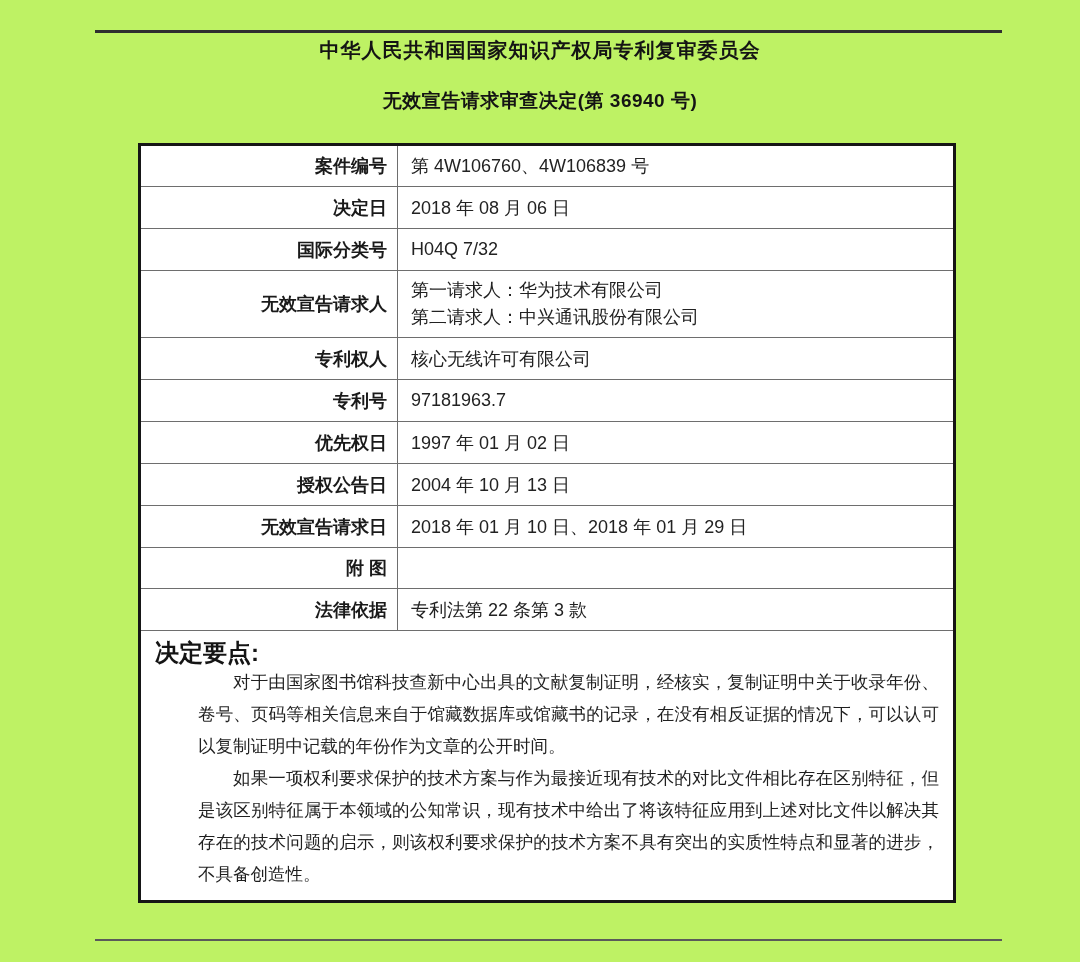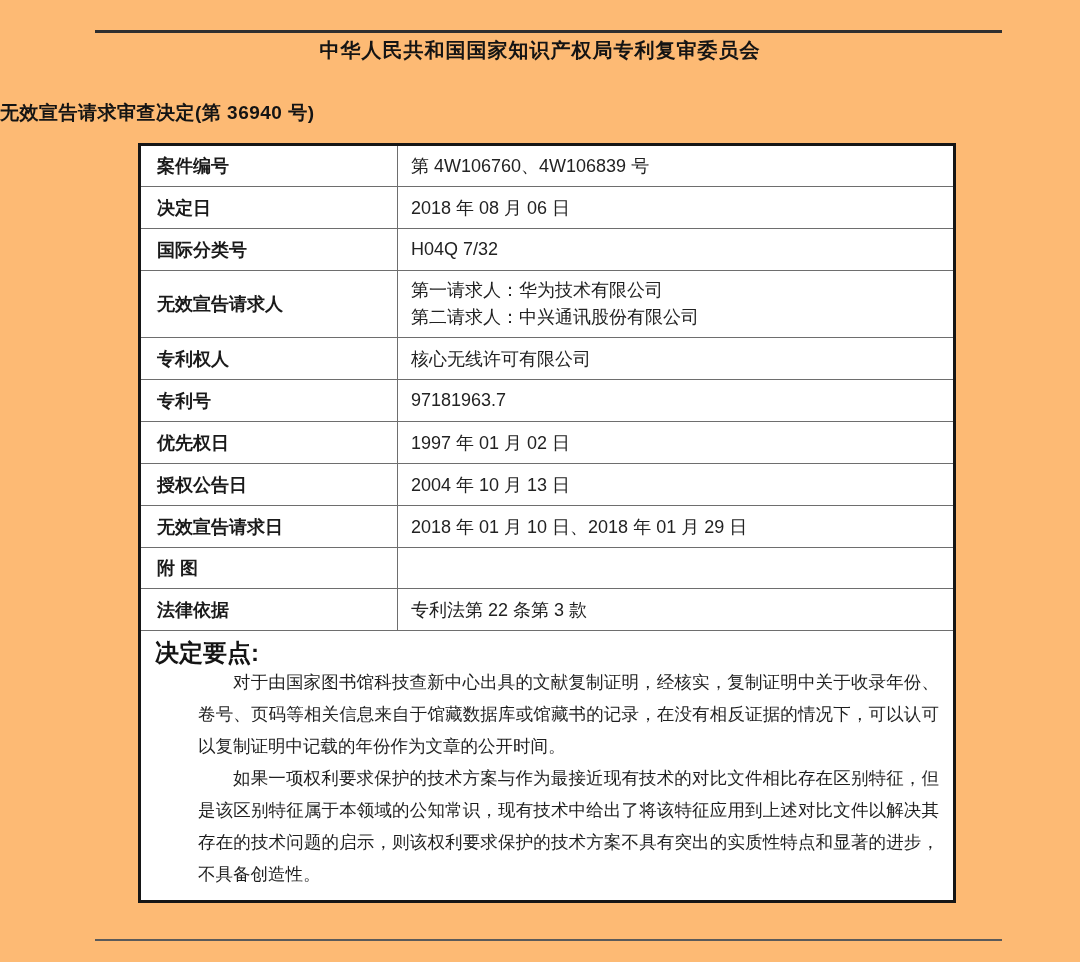--- a/index.html
+++ b/index.html
@@ -5,21 +5,21 @@
   * { margin: 0; padding: 0; box-sizing: border-box; }
   html, body { background: #ffffff; }
   body {
     font-family: "Liberation Sans", "DejaVu Sans", sans-serif;
     color: #1c1c1c;
   }
   .page {
     position: relative;
     width: 1080px;
     height: 962px;
-    background: #fdba74;
+    background: #bef264;
     overflow: hidden;
   }
   .rule-top {
     position: absolute;
     left: 95px;
     right: 78px;
     top: 30px;
     height: 3px;
     background: #2f2f2f;
   }
@@ -40,25 +40,25 @@
     font-size: 20px;
     font-weight: bold;
     letter-spacing: 1px;
     color: #141414;
   }
   .title-line2 {
     position: absolute;
     top: 88px;
     left: 0;
     width: 100%;
+    text-align: center;
     font-size: 19px;
     font-weight: bold;
     letter-spacing: 0.5px;
     color: #141414;
-    margin-top: 12px;
   }
   table.info-table {
     position: absolute;
     left: 138px;
     top: 143px;
     width: 818px;
     border-collapse: collapse;
     table-layout: fixed;
     background: #fff;
   }
@@ -69,20 +69,21 @@
   table.info-table {
     border: 3px solid #161616;
   }
   td.label-cell {
     width: 258px;
     padding: 6px 10px 6px 16px;
     font-size: 18px;
     font-weight: bold;
     color: #1a1a1a;
     vertical-align: middle;
+    text-align: right;
   }
   td.value-cell {
     padding: 6px 10px 6px 13px;
     font-size: 18px;
     font-weight: normal;
     color: #222;
     vertical-align: middle;
   }
   tr.row-normal { height: 42px; }
   tr.row-requesters { height: 57px; }

